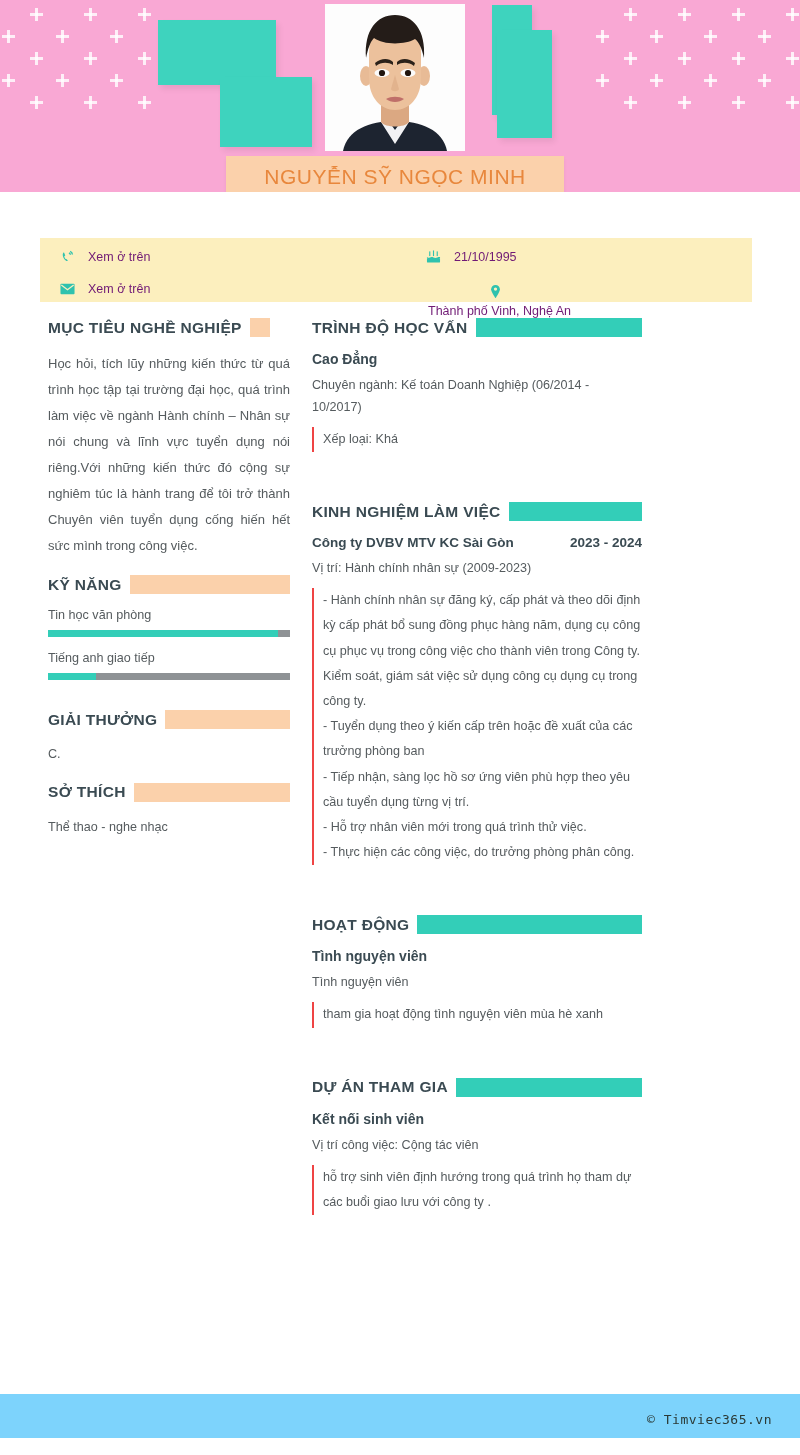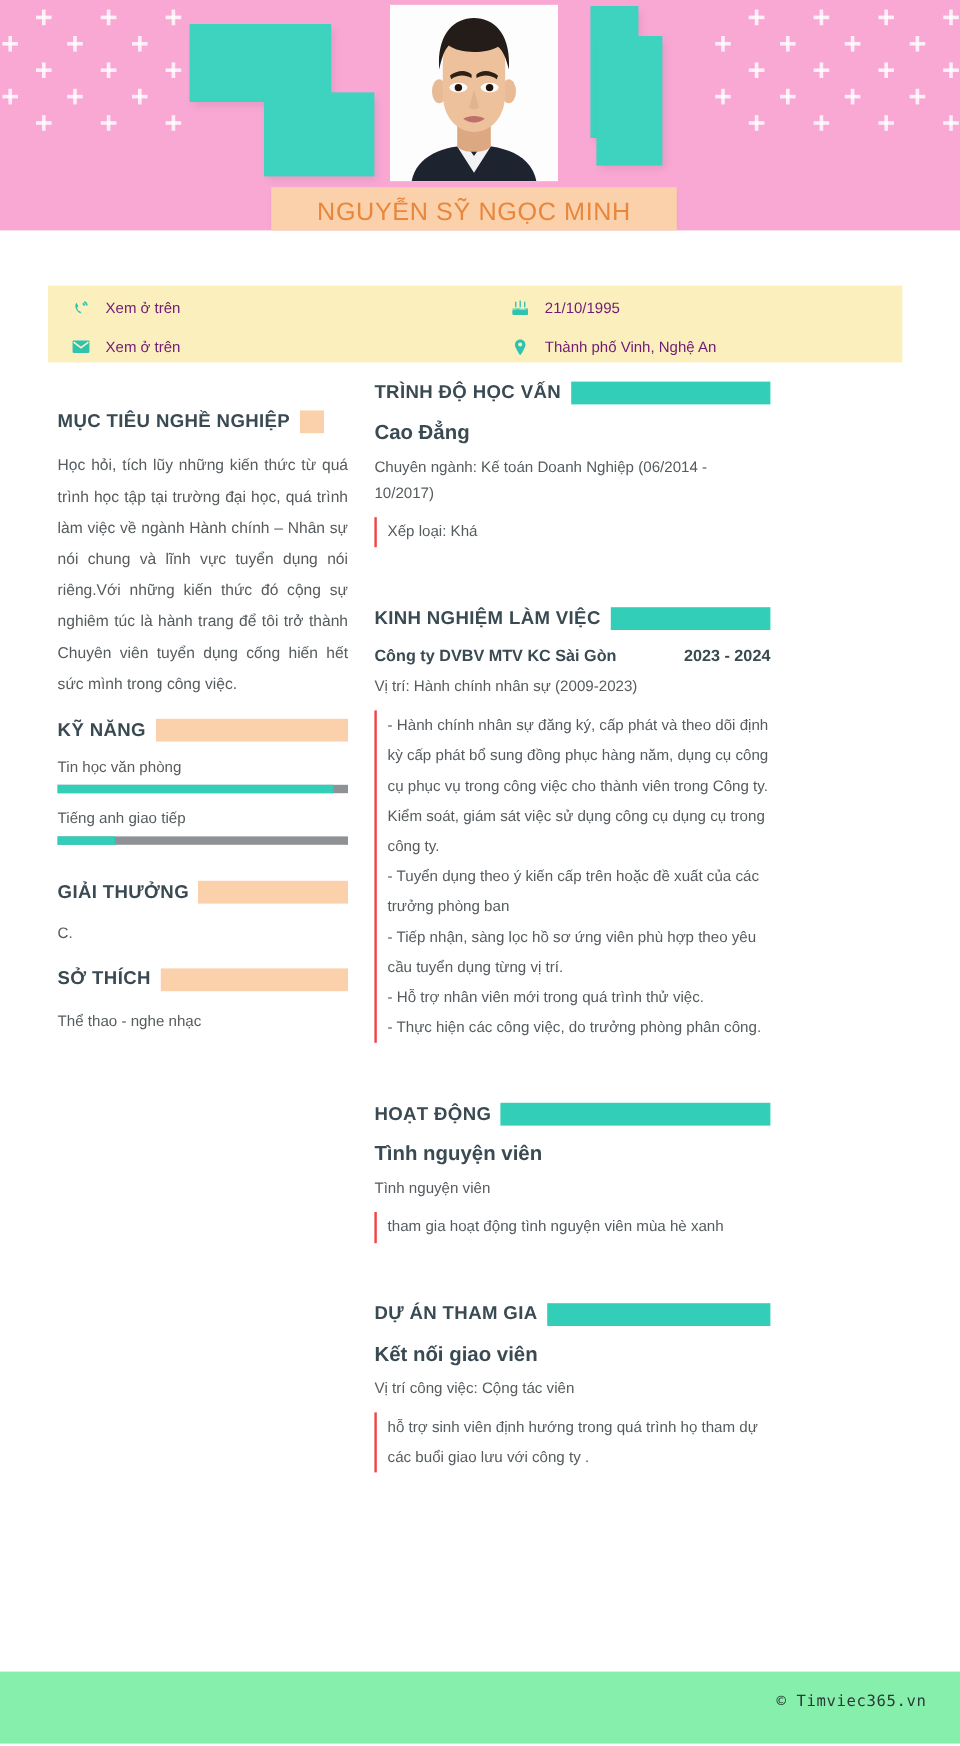--- a/index.html
+++ b/index.html
@@ -103,25 +103,25 @@
     width: 26px;
     display: flex;
     justify-content: center;
     align-items: center;
     color: #2FC2AE;
     flex: 0 0 26px;
   }
   .c1 { left: 14px; top: 8px; }
   .c2 { left: 14px; top: 40px; }
   .c3 { left: 380px; top: 8px; }
-  .c4 { left: 380px; top: 40px; }
+  .c4 { left: 380px; top: 40px; flex-direction: column; }
   .crow .tx { padding-left: 8px; }
 
   
-  .col-left  { position:absolute; left: 48px;  top: 318px; width: 242px; margin-top: 24px; }
+  .col-left  { position:absolute; left: 48px;  top: 318px; width: 242px; }
   .col-right { position:absolute; left: 312px; top: 318px; width: 330px; }
 
   .sec-head {
     position: relative;
     display: flex;
     align-items: center;
     margin-bottom: 14px;
   }
   .sec-head h2 {
     font-size: 15.5px;
@@ -154,21 +154,21 @@
     background: #8E9295;
     width: 100%;
   }
   .skill-fill {
     position:absolute; left:0; top:0; height:7px;
     background: #33CEB8;
   }
 
   .blk { margin-bottom: 4px; }
   .blk-title {
-    font-size: 17px;
+    font-size: 14px;
     font-weight: bold;
     color: #3A4A52;
     margin-bottom: 7px;
   }
   .blk-title-row {
     display:flex;
     justify-content: space-between;
     align-items: baseline;
     font-size: 13.5px;
     font-weight: bold;
@@ -188,23 +188,23 @@
     color: #555b5e;
     line-height: 2.0;
   }
   .gap-lg { height: 46px; }
   .gap-md { height: 30px; }
   .gap-sm { height: 16px; }
 
   
   .footer {
     position:absolute;
-    left: 0; bottom: 2px;
-    width: 800px; height: 60px;
-    background: #86efac;
+    left: 0; bottom: 17px;
+    width: 800px; height: 44px;
+    background: #7dd3fc;
   }
   .footer .fz {
     position:absolute;
     right: 28px; top: 18px;
     font-family: "DejaVu Sans Mono", monospace;
     font-size: 13px;
     color: #2b3a36;
     letter-spacing: .5px;
   }
 </style>
@@ -430,21 +430,21 @@
       <div class="quoted">tham gia hoạt động tình nguyện viên mùa hè xanh</div>
     </div>
 
     <div class="gap-lg"></div>
 
     <div class="sec-head">
       <h2>DỰ ÁN THAM GIA</h2>
       <span class="sec-bar bar-teal"></span>
     </div>
     <div class="blk">
-      <div class="blk-title">Kết nối giao viên</div>
+      <div class="blk-title">Kết nối sinh viên</div>
       <div class="blk-sub">Vị trí công việc: Cộng tác viên</div>
       <div class="quoted">hỗ trợ sinh viên định hướng trong quá trình họ tham dự các buổi giao lưu với công ty .</div>
     </div>
   </div>
 
   <div class="footer">
     <span class="fz">© Timviec365.vn</span>
   </div>
 
 </div>

